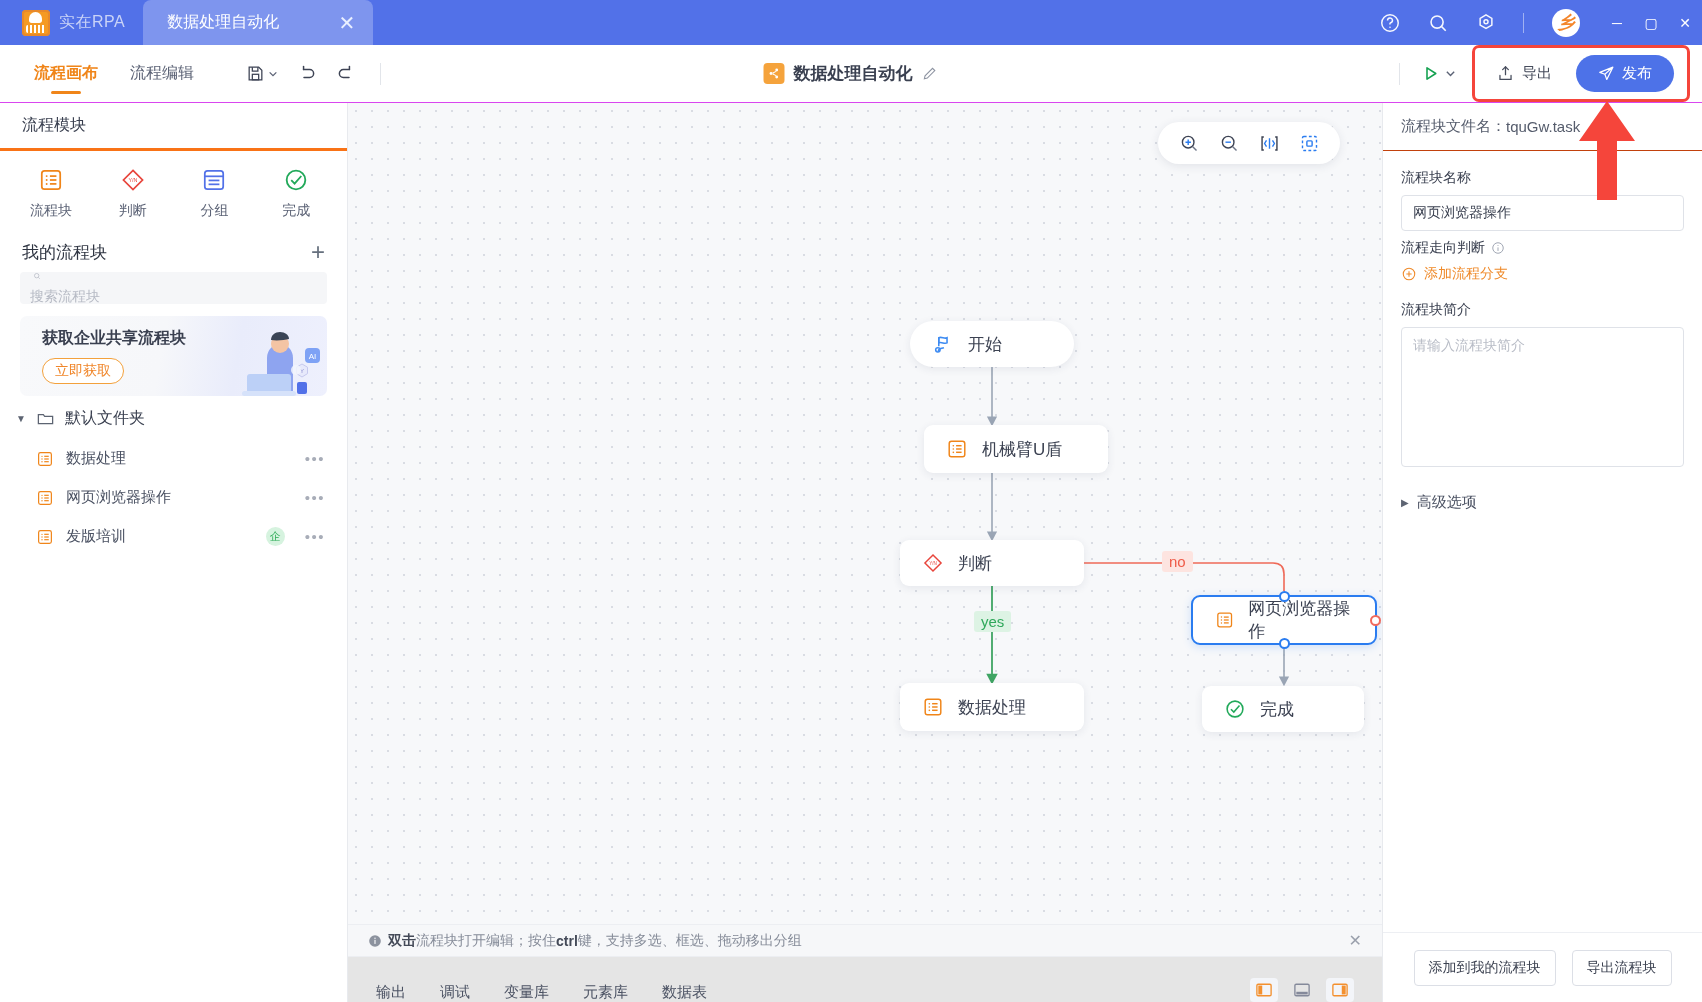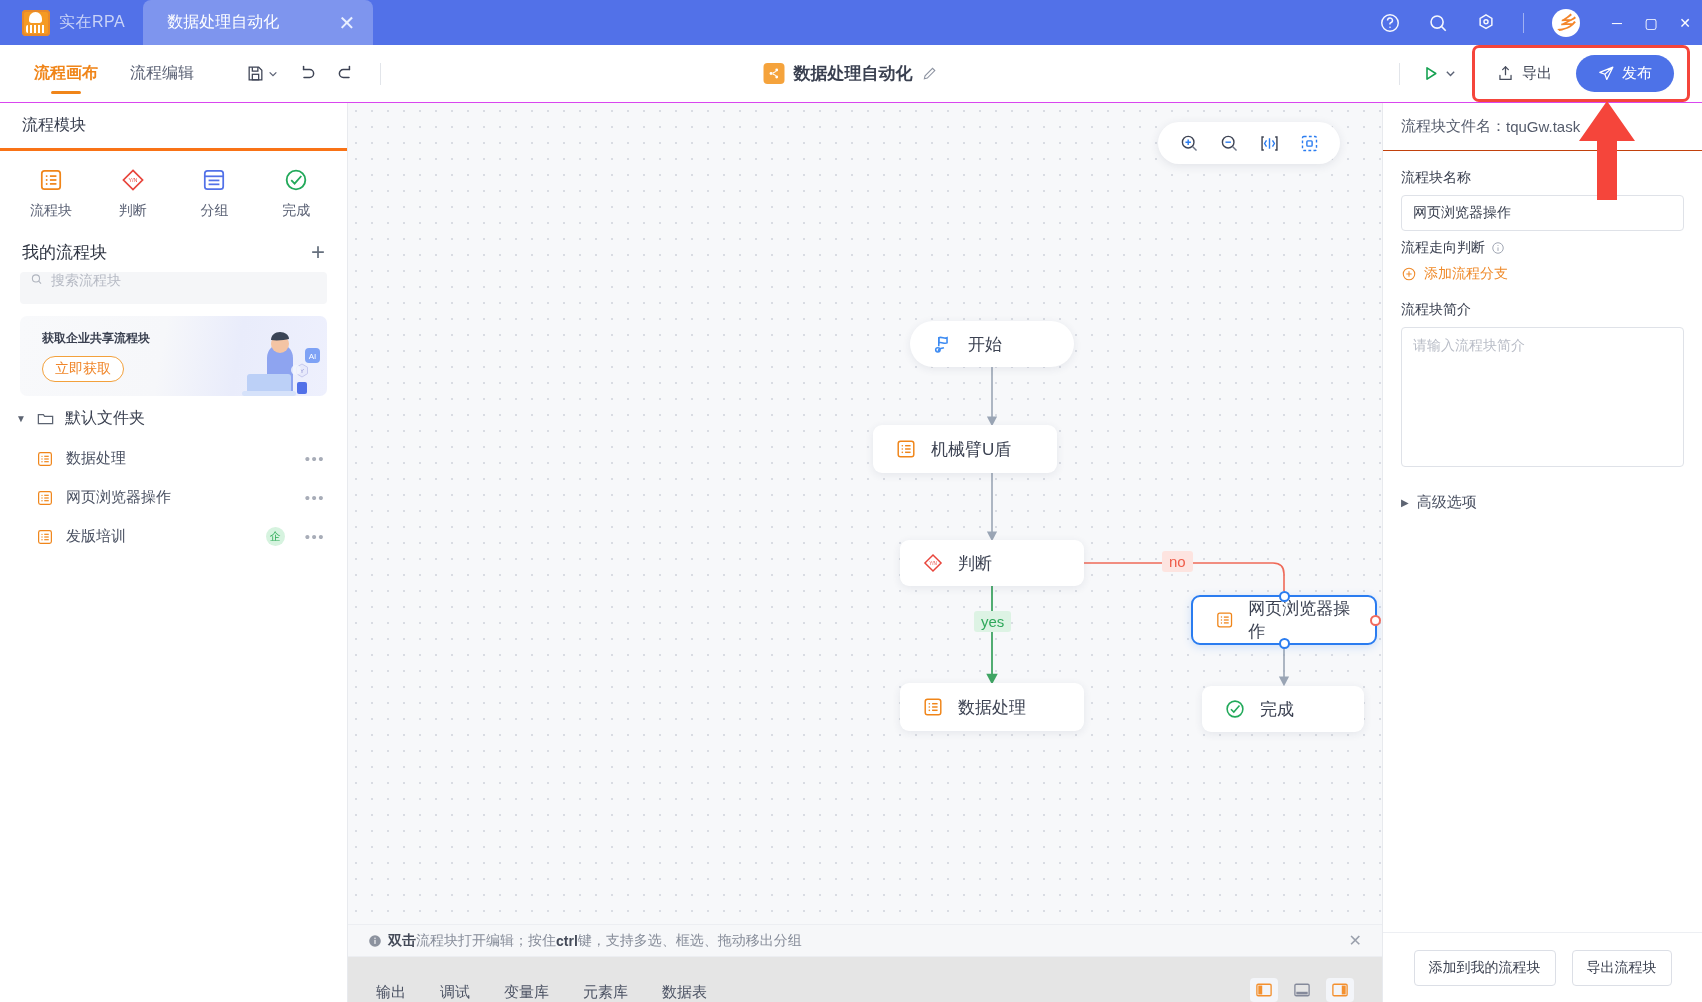--- a/index.html
+++ b/index.html
@@ -132,34 +132,34 @@
 
   .sb-sec-head {
     display: flex; align-items: center; justify-content: space-between;
     padding: 6px 22px 8px 22px;
   }
   .sb-sec-title { font-size: 17px; color: #2f3542; }
   .sb-plus { font-size: 24px; color: #66707e; cursor: pointer; line-height: 1; }
 
   .search-box {
     margin: 0 20px; height: 32px; background: #f5f6f8; border-radius: 4px;
-    display: flex; align-items: flex-start; gap: 8px; padding: 0 10px;
+    display: flex; align-items: flex-start; gap: 8px; padding: 0 10px; flex-direction: column;
   }
   .search-input {
     border: none; outline: none; background: transparent; font-size: 14px;
     color: #41475a; width: 100%; font-family: inherit;
   }
   .search-input::placeholder { color: #b6bac4; }
 
   .promo {
     margin: 12px 20px 0; height: 80px; border-radius: 7px; position: relative; overflow: hidden;
     background: linear-gradient(100deg,#f8f9fb 0%,#f6f7fa 46%,#e9ecfb 70%,#eef0fd 100%);
     display: flex; flex-direction: column; justify-content: center; padding-left: 22px;
   }
-  .promo-title { font-size: 12px; font-weight: bold; color: #3a4050; margin-bottom: 9px; }
+  .promo-title { font-size: 16px; font-weight: bold; color: #3a4050; margin-bottom: 9px; }
   .promo-btn {
     border: 1px solid #f3a13c; color: #f0862a; font-size: 14px; border-radius: 14px;
     padding: 3px 12px; align-self: flex-start; cursor: pointer; background: #fff;
   }
   .promo-art { position: absolute; right: 6px; bottom: 0; width: 120px; height: 78px; }
 
   .folder-row {
     display: flex; align-items: center; gap: 10px; padding: 12px 22px 10px 16px;
     cursor: pointer;
   }
@@ -591,21 +591,21 @@
         <div class="node start" style="left:562px; top:218px; width:164px; height:46px;">
           <svg width="22" height="22" viewBox="0 0 24 24" fill="none" stroke="#3d8bf2" stroke-width="1.7">
             <path d="M7 19.5c0-3 3.6-2.4 6-3.6"></path>
               <path d="M7.4 5.2v9.2"></path>
             <path d="M7.4 5.2c3 -1.6 6 1.6 9 0v5.6c-3 1.6-6-1.6-9 0z"></path>
             <circle cx="6.4" cy="18.4" r="2.4"></circle>
           </svg>
           <span>开始</span>
         </div>
 
-        <div class="node" style="left:525px; top:322px; width:184px; height:48px;">
+        <div class="node" style="left:576px; top:322px; width:184px; height:48px;">
           <svg width="22" height="22" viewBox="0 0 24 24" fill="none" stroke="#f08519" stroke-width="1.6">
             <rect x="3.5" y="3.5" width="17" height="17" rx="2.5"></rect>
             <circle cx="8" cy="8.4" r=".9" fill="#f08519" stroke="none"></circle>
               <path d="M11 8.4h6"></path>
             <circle cx="8" cy="12" r=".9" fill="#f08519" stroke="none"></circle>
               <path d="M11 12h6"></path>
             <circle cx="8" cy="15.6" r=".9" fill="#f08519" stroke="none"></circle>
               <path d="M11 15.6h6"></path>
           </svg>
           <span>机械臂U盾</span>

